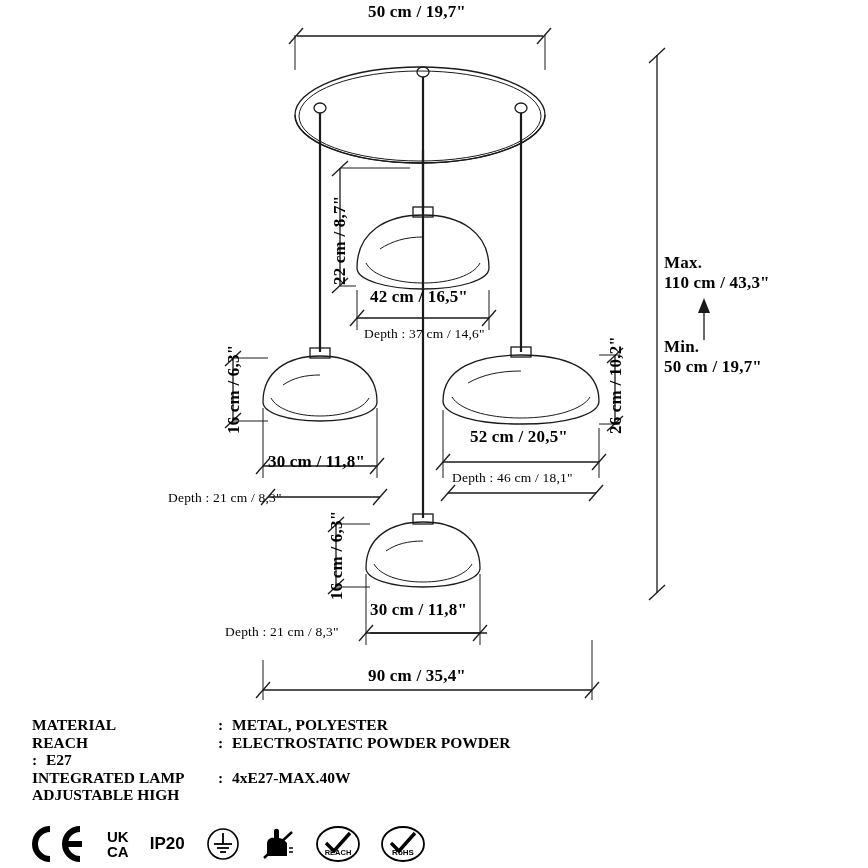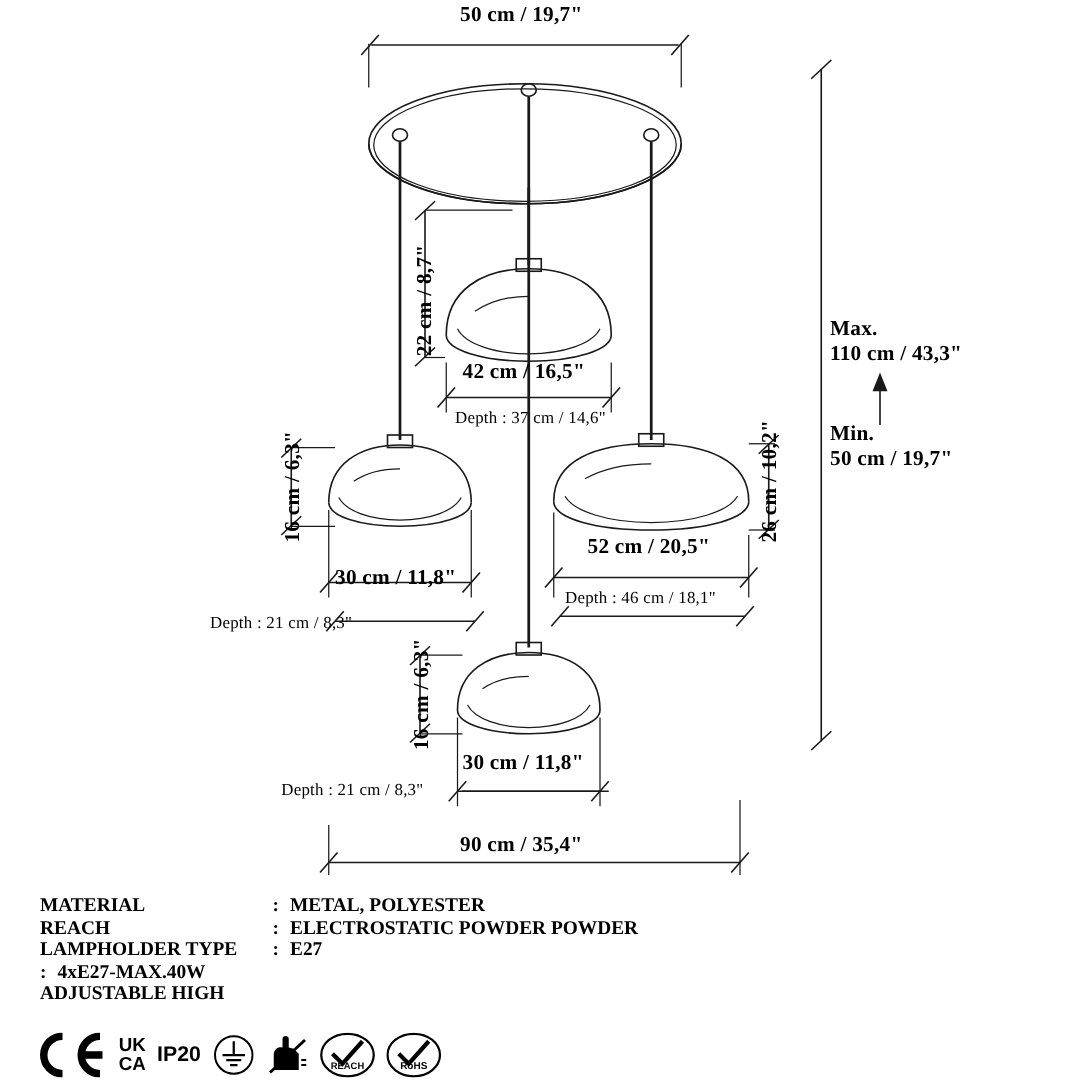--- a/index.html
+++ b/index.html
@@ -64,21 +64,21 @@
   }
   .spec-val {
     white-space: nowrap;
   }
   .cert-bar {
     position: absolute;
     left: 28px;
     top: 824px;
     display: flex;
     align-items: center;
-    gap: 9px;
+    gap: 21px;
     height: 40px;
   }
   .cert-item {
     display: flex;
     align-items: center;
     height: 38px;
   }
   .ukca {
     font-family: "Liberation Sans", sans-serif;
     font-weight: bold;
@@ -298,25 +298,25 @@
       <div class="spec-key">MATERIAL</div>
       <div class="spec-colon">:</div>
       <div class="spec-val">METAL, POLYESTER</div>
     </div>
     <div class="spec-row">
       <div class="spec-key">REACH</div>
       <div class="spec-colon">:</div>
       <div class="spec-val">ELECTROSTATIC POWDER POWDER</div>
     </div>
     <div class="spec-row">
-      <div class="spec-key">LAMPHOLDER TYPE</div>
       <div class="spec-colon">:</div>
       <div class="spec-val">E27</div>
     </div>
     <div class="spec-row">
+      <div class="spec-key">INTEGRATED LAMP</div>
       <div class="spec-colon">:</div>
       <div class="spec-val">4xE27-MAX.40W</div>
     </div>
     <div class="spec-row">
       <div class="spec-key">ADJUSTABLE HIGH</div>
       <div class="spec-colon"></div>
       <div class="spec-val"></div>
     </div>
   </div>
 

